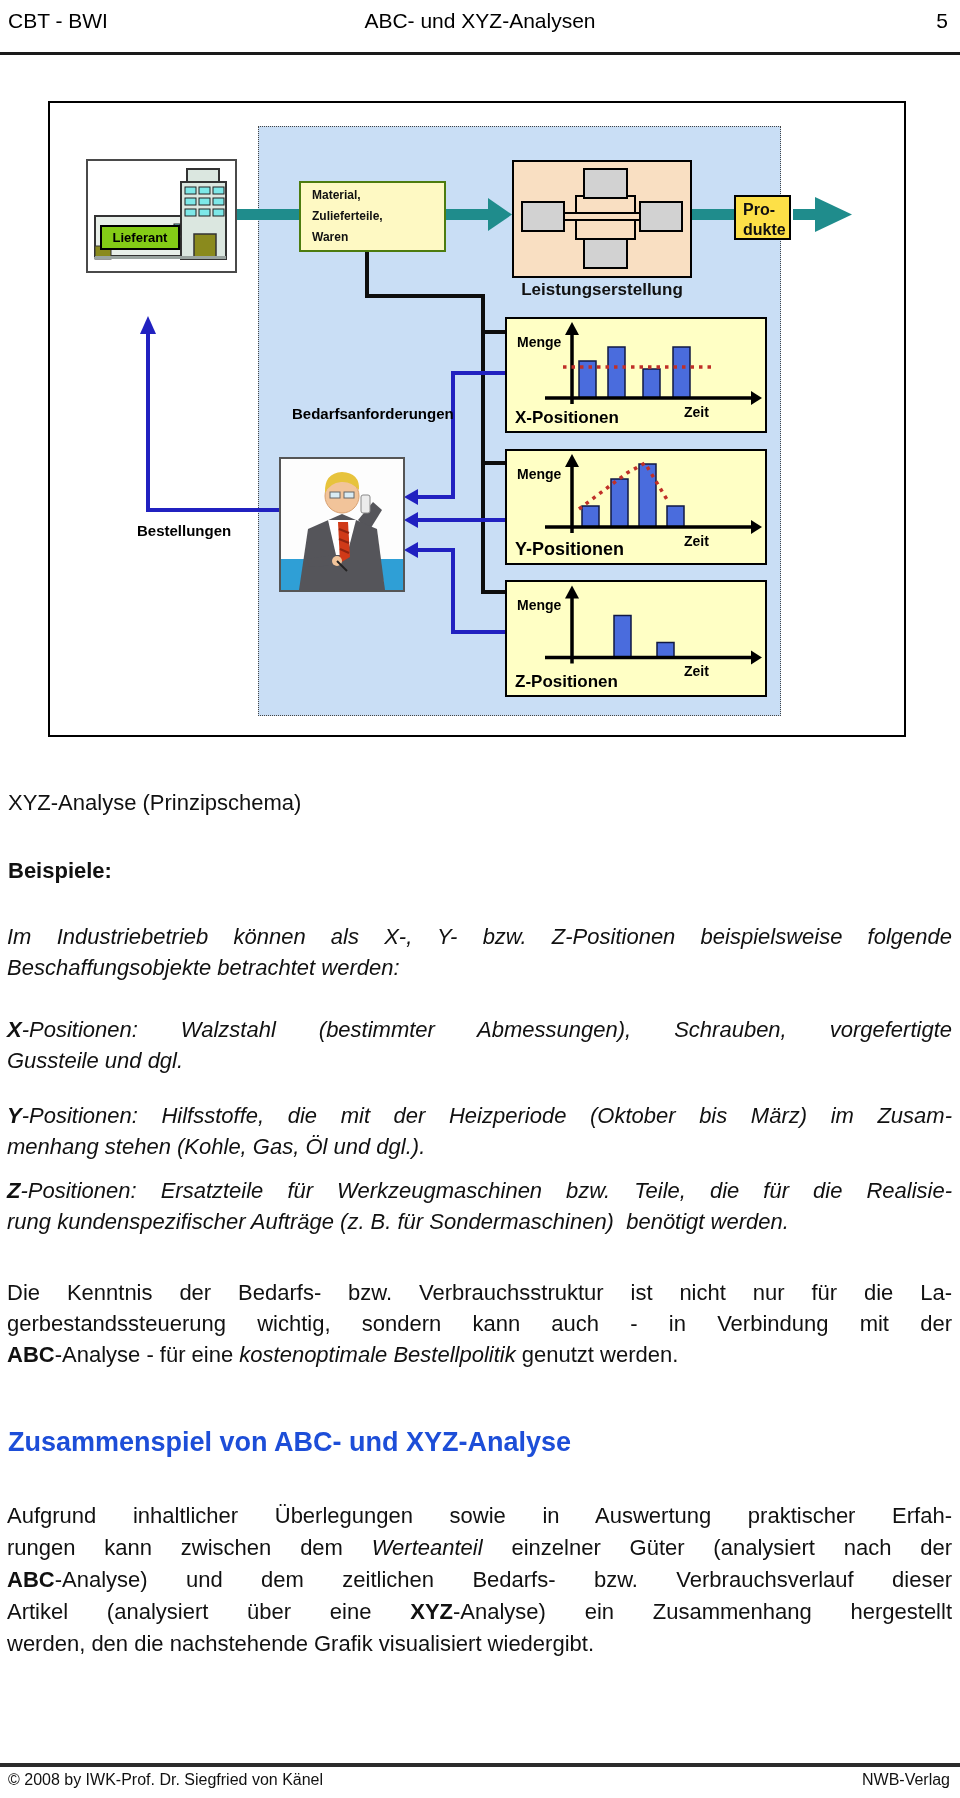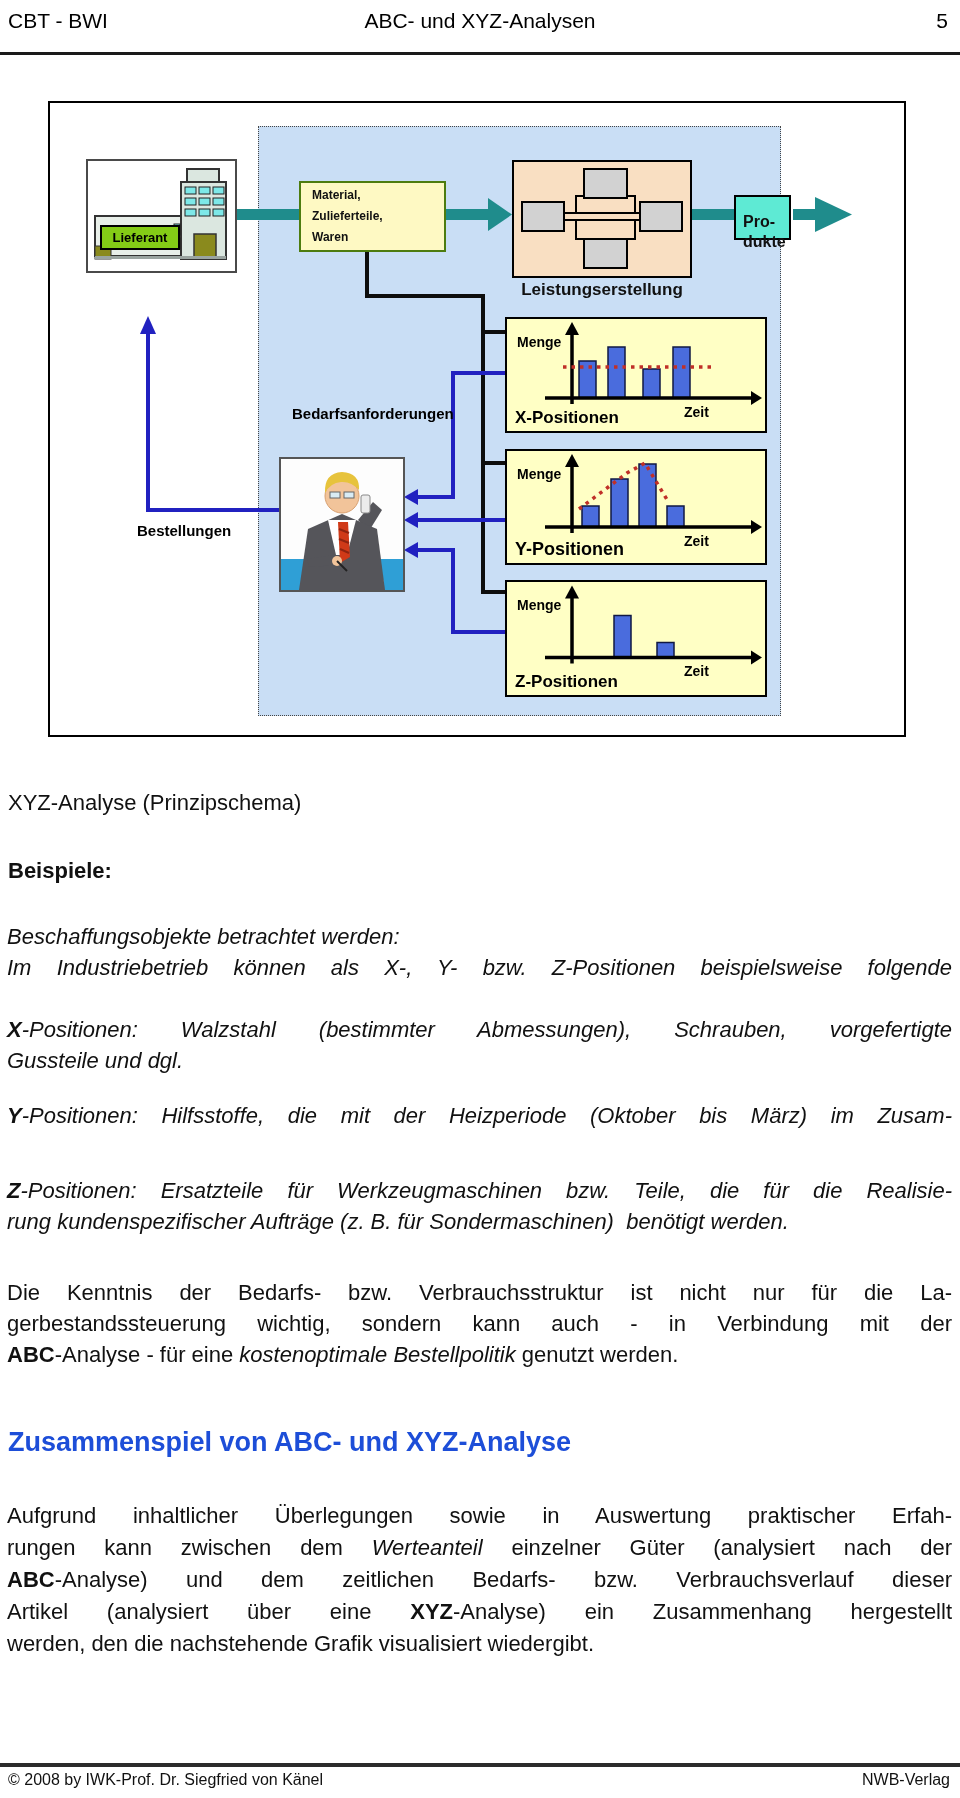--- a/index.html
+++ b/index.html
@@ -12,21 +12,21 @@
   .ftr{font-size:16px;top:1771px;}
   
   #diagram{left:48px;top:101px;width:854px;height:632px;border:2px solid #000;background:#fff;}
   #bluebox{left:208px;top:23px;width:521px;height:588px;background:#c9def5;border:1px dotted #444;}
   #conn{left:0;top:0;width:854px;height:632px;pointer-events:none;}
   #supplier{left:36px;top:56px;width:147px;height:110px;border:2px solid #4a4a4a;background:#fff;}
   #supplier-label{left:12px;top:64px;width:76px;height:21px;border:2px solid #000;background:#84cc16;font-weight:bold;font-size:13px;text-align:center;line-height:21px;color:#000;}
   #matbox{left:249px;top:78px;width:132px;height:65px;background:#fef9c3;border:2px solid #4d7c0f;font-weight:bold;font-size:12px;line-height:21px;padding:2px 0 0 11px;box-sizing:content-box;}
   #machine{left:462px;top:57px;width:176px;height:114px;background:#f9dfc2;border:2px solid #000;}
   #machine-label{left:452px;top:177px;width:200px;text-align:center;font-weight:bold;font-size:17px;}
-  #prodbox{left:684px;top:92px;width:57px;height:45px;background:#5eead4;border:2px solid #000;font-weight:bold;font-size:16px;line-height:20px;padding-top:15px;padding-left:7px;box-sizing:border-box;}
+  #prodbox{left:684px;top:92px;width:57px;height:45px;background:#fde047;border:2px solid #000;font-weight:bold;font-size:16px;line-height:20px;padding-top:3px;padding-left:7px;box-sizing:border-box;}
   .dlabel{font-weight:bold;font-size:15px;color:#000;text-align:center;}
   #bedarf{left:242px;top:302px;}
   #bestell{left:87px;top:419px;}
   .chart{left:455px;width:262px;background:#ffffc5;border:2px solid #000;box-sizing:border-box;}
   .chart svg{position:absolute;left:0;top:0;}
   .clbl{position:absolute;font-weight:bold;color:#000;}
   #person{left:229px;top:354px;width:122px;height:131px;border:2px solid #555;background:#fdfdfd;overflow:hidden;}
   
   .caption{left:8px;font-size:22px;}
   .bold{font-weight:bold;}
@@ -202,29 +202,30 @@
       <circle cx="56" cy="102" r="5" fill="#f2c49a"></circle>
       <line x1="56" y1="102" x2="66" y2="112" stroke="#222" stroke-width="2"></line>
     </svg>
   </div>
 </div>
 
 <div class="abs caption" style="top:790px">XYZ-Analyse (Prinzipschema)</div>
 <div class="abs caption bold" style="top:858px">Beispiele:</div>
 
 <div class="abs para ital" style="top:921px">
+    <div class="tline jl"><span>Im Industriebetrieb können als X-, Y- bzw. Z-Positionen beispielsweise folgende</span></div>
     <div class="tline"><span>Beschaffungsobjekte betrachtet werden:</span></div>
-    <div class="tline jl"><span>Im Industriebetrieb können als X-, Y- bzw. Z-Positionen beispielsweise folgende</span></div>
   </div>
 <div class="abs para ital" style="top:1014px">
     <div class="tline jl"><span class="b">X</span><span>-Positionen: Walzstahl (bestimmter Abmessungen), Schrauben, vorgefertigte</span></div>
     <div class="tline"><span>Gussteile und dgl.</span></div>
   </div>
 <div class="abs para ital" style="top:1100px">
     <div class="tline jl"><span class="b">Y</span><span>-Positionen: Hilfsstoffe, die mit der Heizperiode (Oktober bis März) im Zusam-</span></div>
+    <div class="tline"><span>menhang stehen (Kohle, Gas, Öl und dgl.).</span></div>
   </div>
 <div class="abs para ital" style="top:1175px">
     <div class="tline jl"><span class="b">Z</span><span>-Positionen: Ersatzteile für Werkzeugmaschinen bzw. Teile, die für die Realisie-</span></div>
     <div class="tline"><span>rung kundenspezifischer Aufträge (z. B. für Sondermaschinen)&nbsp; benötigt werden.</span></div>
   </div>
 <div class="abs para" style="top:1277px">
     <div class="tline jl"><span>Die Kenntnis der Bedarfs- bzw. Verbrauchsstruktur ist nicht nur für die La-</span></div>
     <div class="tline jl"><span>gerbestandssteuerung wichtig, sondern kann auch - in Verbindung mit der</span></div>
     <div class="tline"><span class="b">ABC</span><span>-Analyse - für eine </span><span class="i">kostenoptimale Bestellpolitik</span><span> genutzt werden.</span></div>
   </div>

